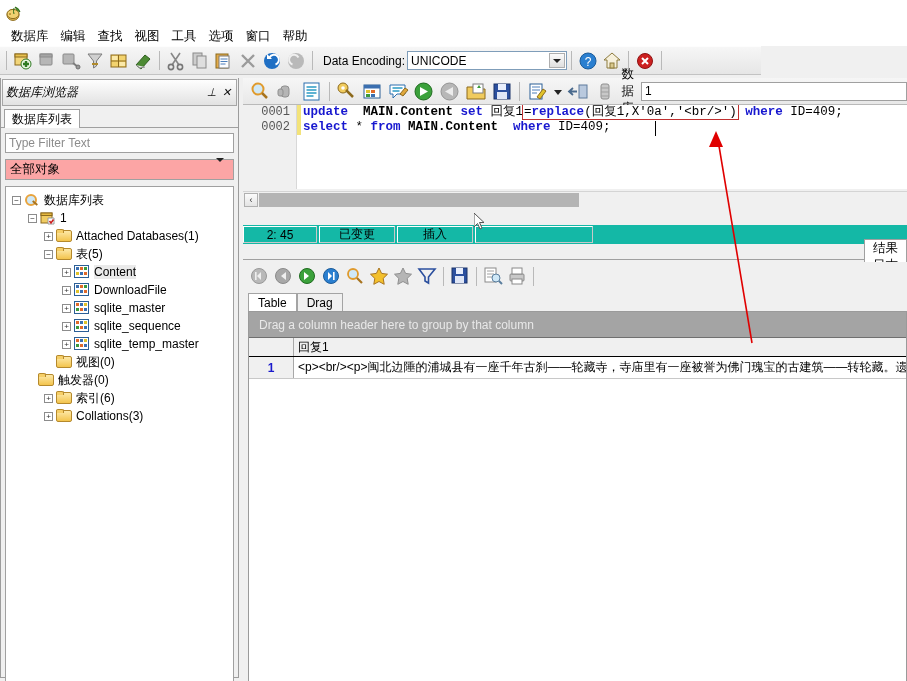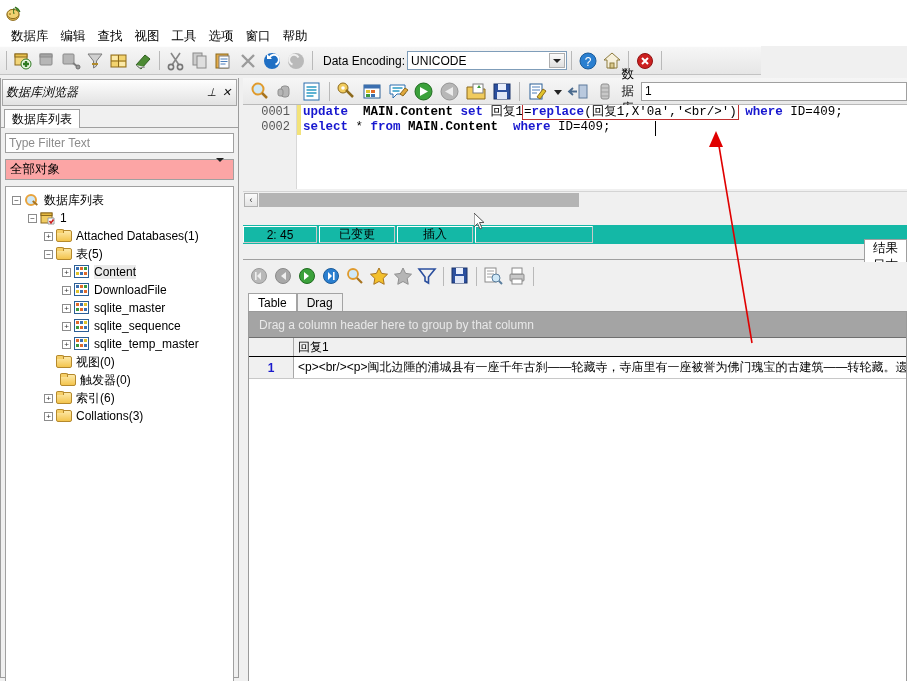--- a/index.html
+++ b/index.html
@@ -490,21 +490,21 @@
         </span>
         <span class="tlabel">sqlite_temp_master</span>
       </div>
 
       <div class="tnode" style="padding-left:38px">
         <span class="exp none"></span>
         <span class="ticon"><span class="folder"></span></span>
         <span class="tlabel">视图(0)</span>
       </div>
 
-      <div class="tnode" style="padding-left:42px">
+      <div class="tnode" style="padding-left:20px">
         <span class="exp none"></span>
         <span class="ticon"><span class="folder"></span></span>
         <span class="tlabel">触发器(0)</span>
       </div>
 
       <div class="tnode" style="padding-left:38px">
         <span class="exp">+</span>
         <span class="ticon"><span class="folder"></span></span>
         <span class="tlabel">索引(6)</span>
       </div>

